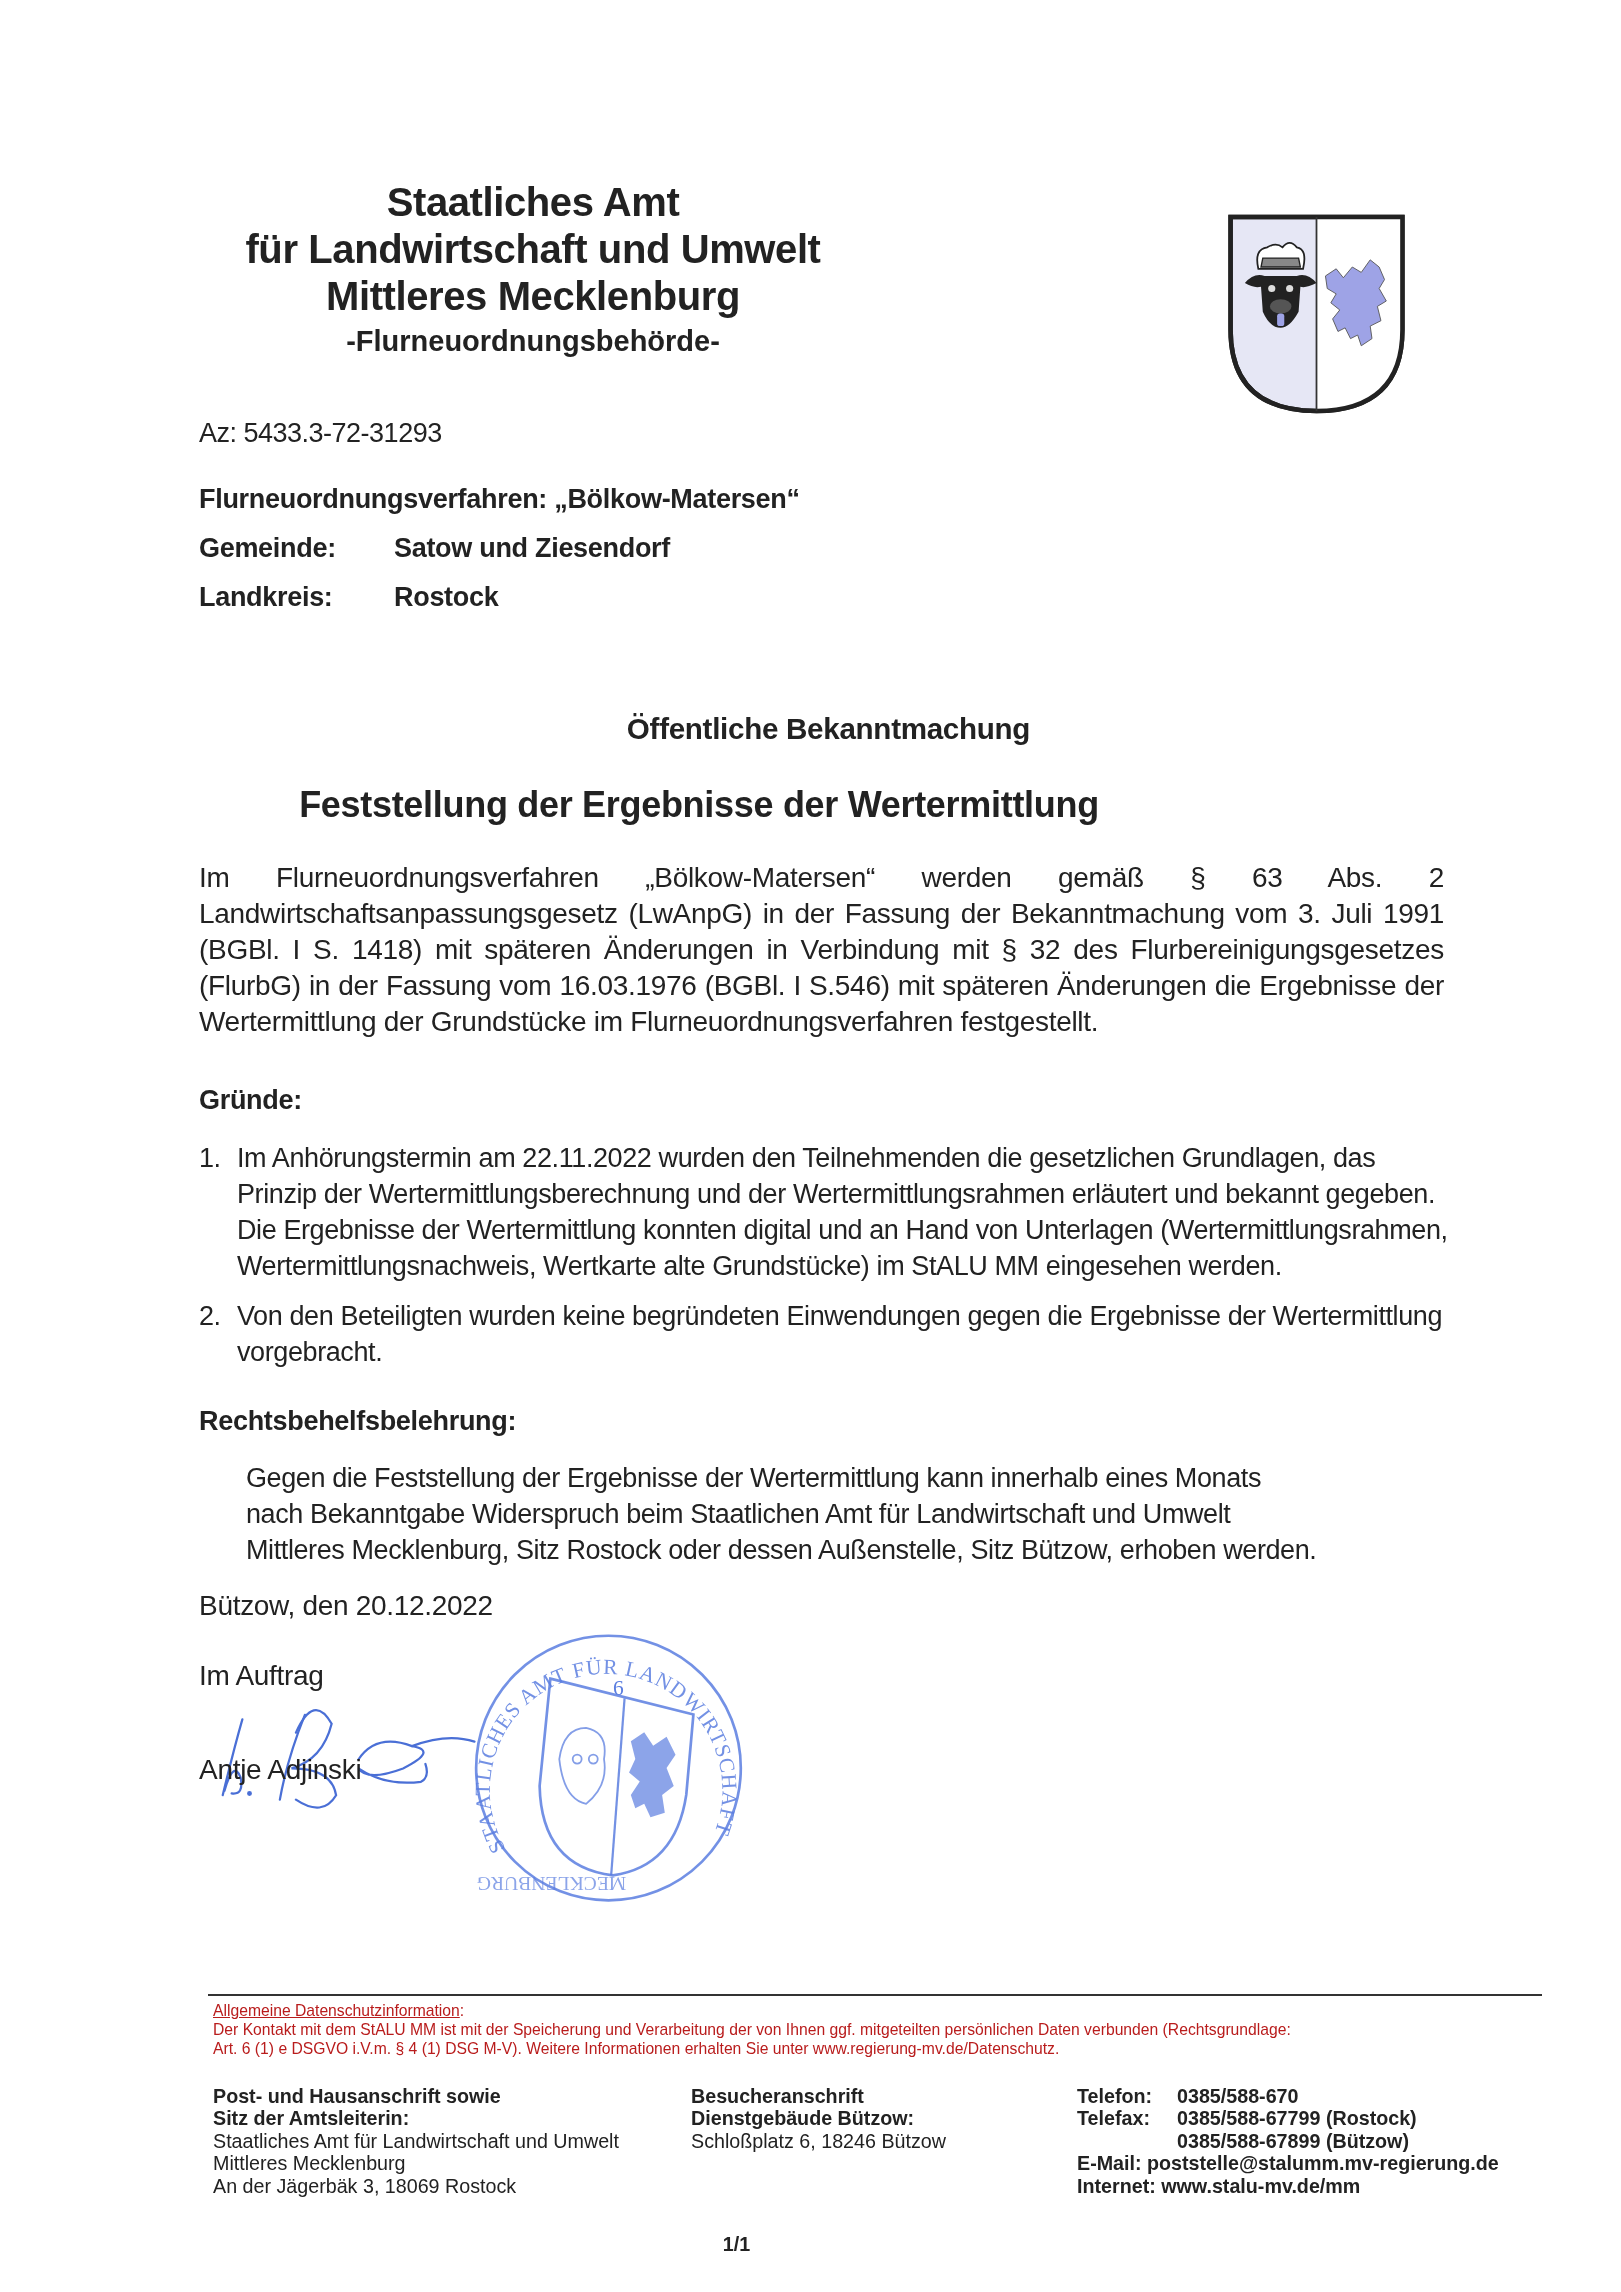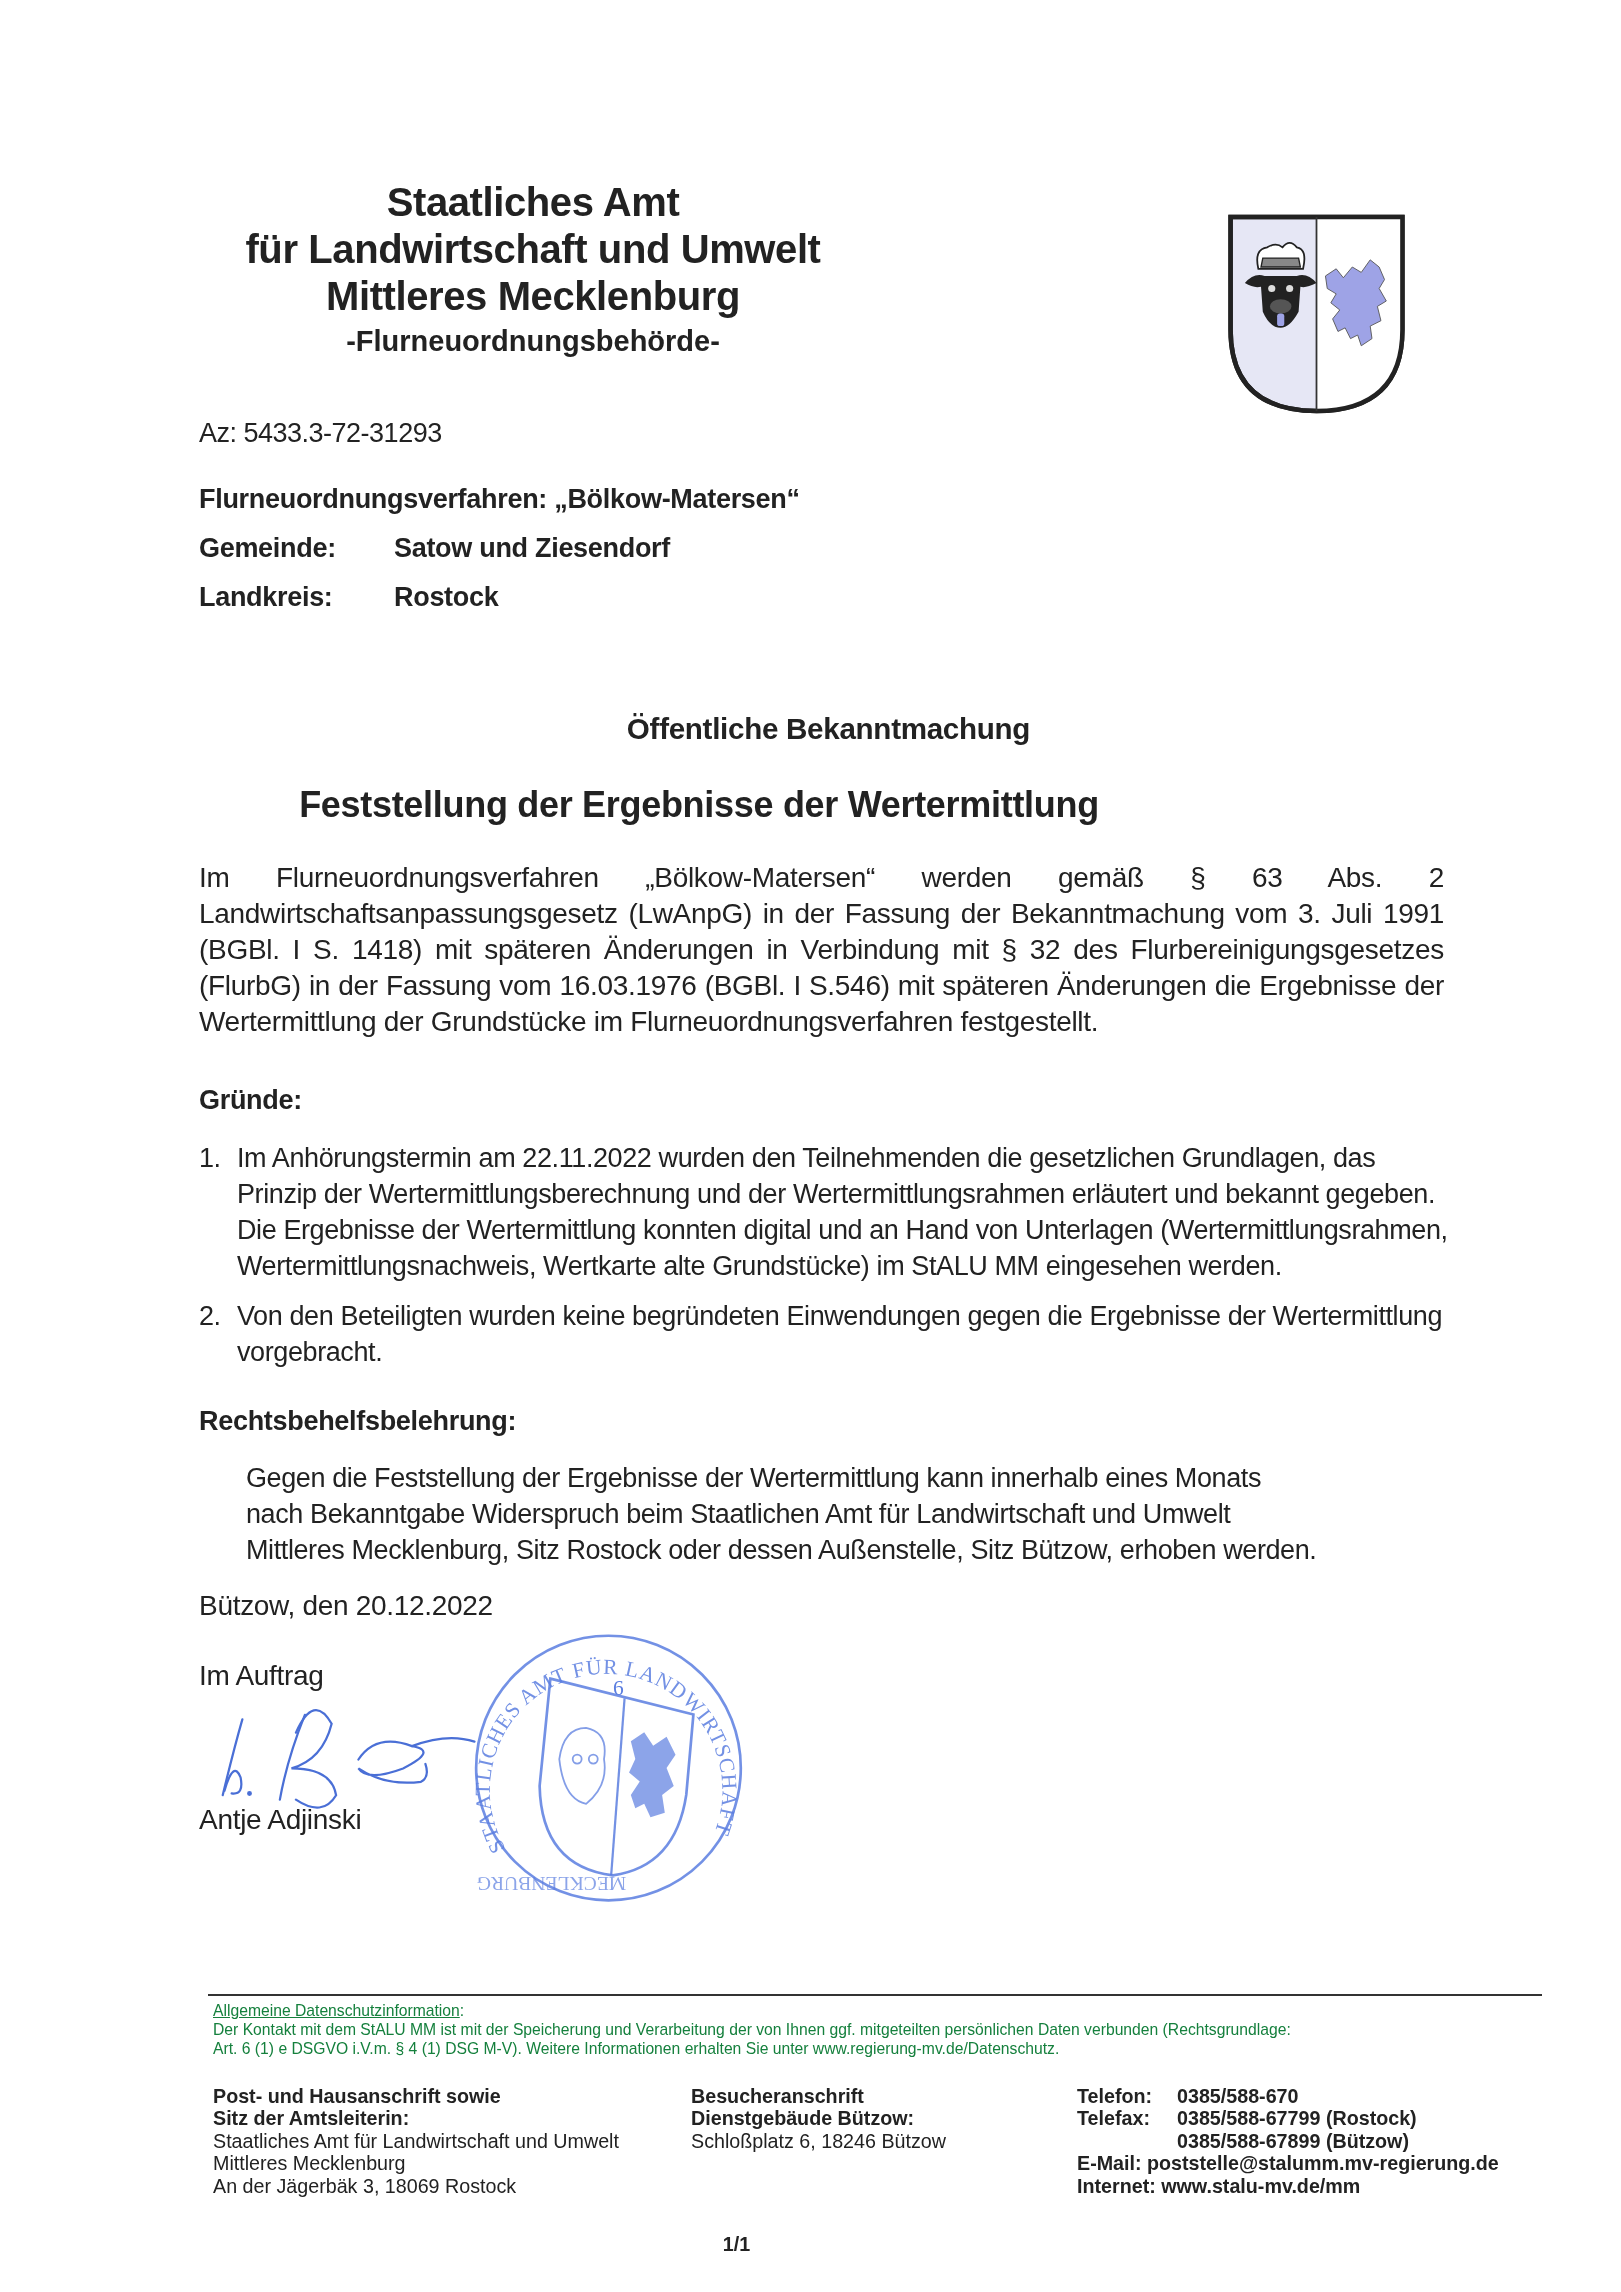--- a/index.html
+++ b/index.html
@@ -36,21 +36,21 @@
     .section-h { left: 199px; font-size: 27px; font-weight: bold; letter-spacing: -0.3px; }
     .numlist { left: 199px; width: 1254px; font-size: 27px; line-height: 36px; letter-spacing: -0.4px; }
     .numlist .item { display: flex; margin-bottom: 14.3px; }
     .numlist .num { width: 38px; flex: none; }
     .numlist .txt { flex: 1; }
     .para { left: 199px; width: 1254px; font-size: 27px; line-height: 36px; letter-spacing: -0.4px; margin-left: 47px; }
     .sig-text { left: 199px; font-size: 28px; letter-spacing: -0.3px; }
     .signature { left: 206px; top: 1697px; width: 287px; height: 125px; }
     .seal { left: 452px; top: 1625px; width: 304px; height: 304px; }
     .rule { left: 208px; top: 1994px; width: 1334px; height: 1.8px; background: #333; }
-    .privacy { left: 213px; top: 2001px; width: 1325px; font-size: 15.7px; line-height: 19px; color: #15803d; }
+    .privacy { left: 213px; top: 2001px; width: 1325px; font-size: 15.7px; line-height: 19px; color: #b91c1c; }
     .privacy .ph { text-decoration: underline; }
     .footer-col { font-size: 19.7px; line-height: 22.4px; }
     .footer-col .b { font-weight: bold; }
     .contact-grid { display: grid; grid-template-columns: 100px auto; }
     .pagenum { left: 0; width: 1464px; top: 2233px; text-align: center; font-size: 19.7px; font-weight: bold; padding-left: 9px; box-sizing: border-box; }
   </style>
 </head>
 <body>
 
 <div class="abs header-block">
@@ -119,21 +119,21 @@
     <path d="M40,25 Q30,60 18,110"></path>
     <path d="M20,105 Q30,70 38,90 Q42,110 28,108"></path>
     <circle cx="48" cy="108" r="1.5" fill="#4a6fd6"></circle>
     <path d="M110,20 Q90,70 82,115"></path>
     <path d="M100,40 Q120,-5 140,30 Q130,70 95,80 Q140,80 145,110 Q130,135 100,115"></path>
     <path d="M170,70 Q190,40 230,55 Q260,60 220,80 Q180,95 170,80 Q200,100 240,95 Q250,90 245,75"></path>
     <path d="M230,55 Q270,40 300,50"></path>
   </g>
 </svg>
 
-<div class="abs sig-text" style="top:1804px;">Antje Adjinski</div>
+<div class="abs sig-text" style="top:1754px;">Antje Adjinski</div>
 
 <svg class="abs seal" viewBox="0 0 340 340">
   <defs>
     <path id="sealArc" d="M60,250 A130,130 0 1 1 290,240"></path>
   </defs>
   <circle cx="175" cy="160" r="148" fill="none" stroke="#5b7ee0" stroke-width="3" opacity="0.85"></circle>
   <text font-family="'Liberation Serif', serif" font-size="24" fill="#5b7ee0" opacity="0.85" letter-spacing="1">
     <textPath href="#sealArc">STAATLICHES AMT FÜR LANDWIRTSCHAFT UND UMWELT MITTLERES</textPath>
   </text>
   <text x="265" y="298" font-family="'Liberation Serif', serif" font-size="22" fill="#5b7ee0" opacity="0.7" transform="rotate(180 230 290)">MECKLENBURG</text>

